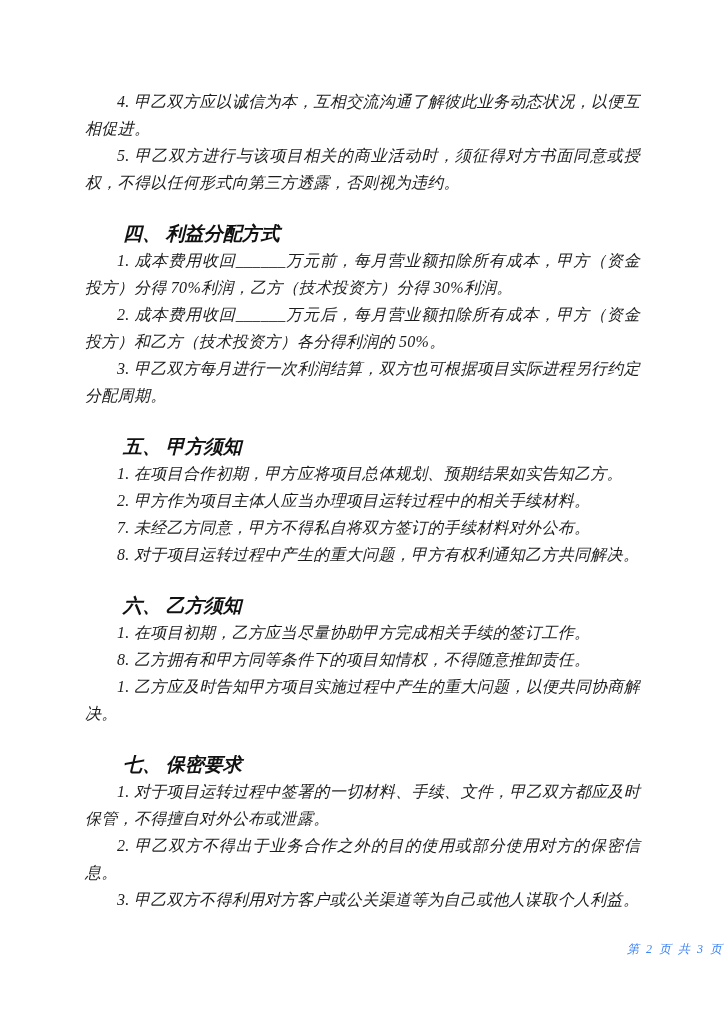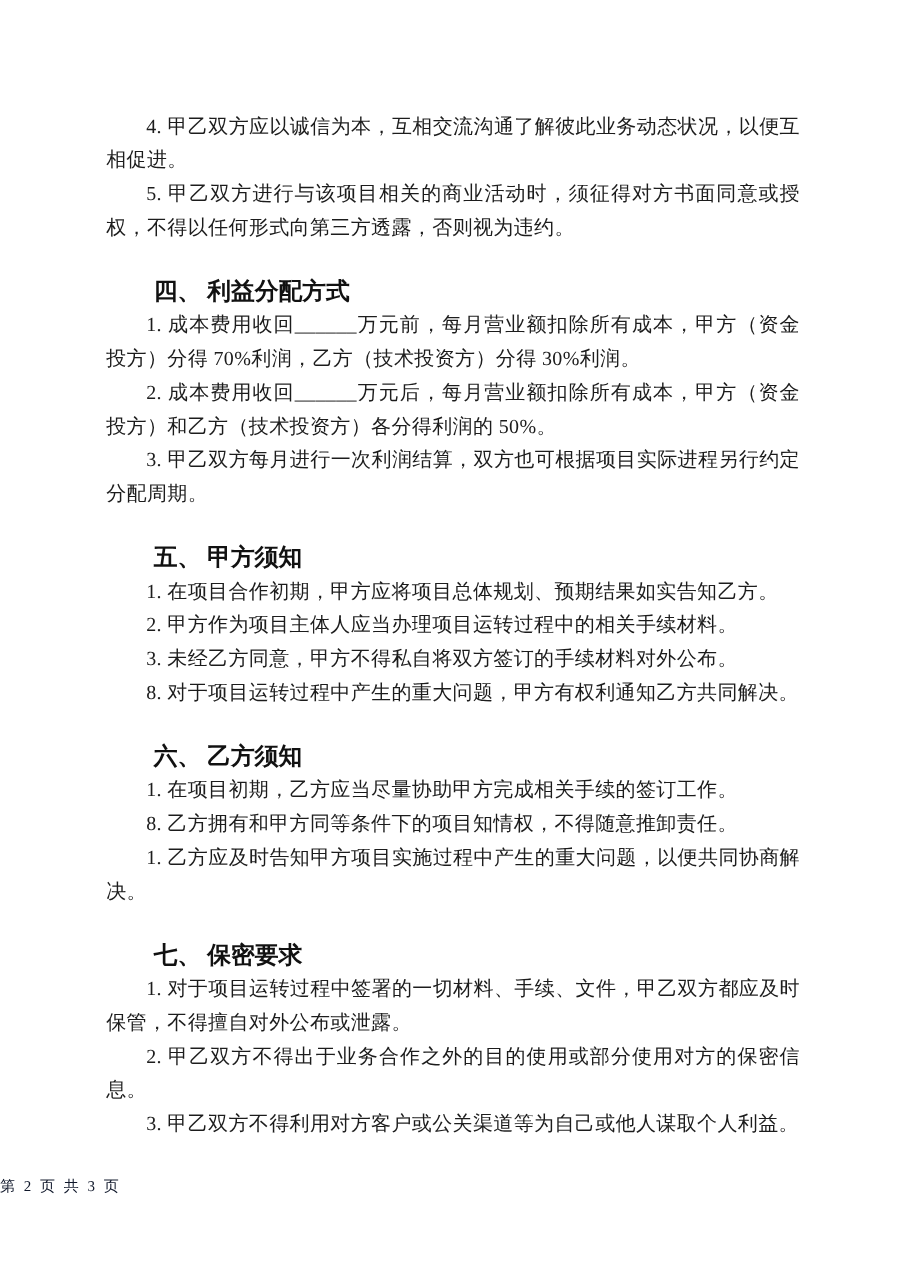--- a/index.html
+++ b/index.html
@@ -1,15 +1,15 @@
 <!DOCTYPE html>
 <html><head>
 <meta charset="utf-8">
 <style>
-  * { margin: 0; padding: 0; box-sizing: border-box; }
+  * { margin: 0; padding: 0; box-sizing: border-box; font-style: italic; }
   html, body { background: #ffffff; }
   .page {
     position: relative;
     width: 724px;
     height: 1024px;
     background: #ffffff;
     font-family: "Liberation Serif", "DejaVu Serif", serif;
     color: #1c1c1c;
     overflow: hidden;
   }
@@ -33,24 +33,24 @@
     margin-top: 24px;
     text-indent: 2em;
     color: #111111;
   }
   .section .para { margin: 0; }
   .footer {
     position: absolute;
     left: 0;
     width: 724px;
     top: 941px;
-    text-align: left;
+    text-align: right;
     font-size: 12px;
     letter-spacing: 2px;
-    color: #0f172a;
+    color: #3b82f6;
   }
 </style>
 </head>
 <body>
 
 <div class="page">
   <div class="content">
 
     <p class="para">4. 甲乙双方应以诚信为本，互相交流沟通了解彼此业务动态状况，以便互相促进。</p>
     <p class="para">5. 甲乙双方进行与该项目相关的商业活动时，须征得对方书面同意或授权，不得以任何形式向第三方透露，否则视为违约。</p>
@@ -59,21 +59,21 @@
       <h2 class="heading">四、 利益分配方式</h2>
       <p class="para">1. 成本费用收回______万元前，每月营业额扣除所有成本，甲方（资金投方）分得 70%利润，乙方（技术投资方）分得 30%利润。</p>
       <p class="para">2. 成本费用收回______万元后，每月营业额扣除所有成本，甲方（资金投方）和乙方（技术投资方）各分得利润的 50%。</p>
       <p class="para">3. 甲乙双方每月进行一次利润结算，双方也可根据项目实际进程另行约定分配周期。</p>
     </div>
 
     <div class="section">
       <h2 class="heading">五、 甲方须知</h2>
       <p class="para">1. 在项目合作初期，甲方应将项目总体规划、预期结果如实告知乙方。</p>
       <p class="para">2. 甲方作为项目主体人应当办理项目运转过程中的相关手续材料。</p>
-      <p class="para">3. 未经乙方同意，甲方不得私自将双方签订的手续材料对外公布。</p>
+      <p class="para">7. 未经乙方同意，甲方不得私自将双方签订的手续材料对外公布。</p>
       <p class="para">8. 对于项目运转过程中产生的重大问题，甲方有权利通知乙方共同解决。</p>
     </div>
 
     <div class="section">
       <h2 class="heading">六、 乙方须知</h2>
       <p class="para">1. 在项目初期，乙方应当尽量协助甲方完成相关手续的签订工作。</p>
       <p class="para">8. 乙方拥有和甲方同等条件下的项目知情权，不得随意推卸责任。</p>
       <p class="para">1. 乙方应及时告知甲方项目实施过程中产生的重大问题，以便共同协商解决。</p>
     </div>
 

